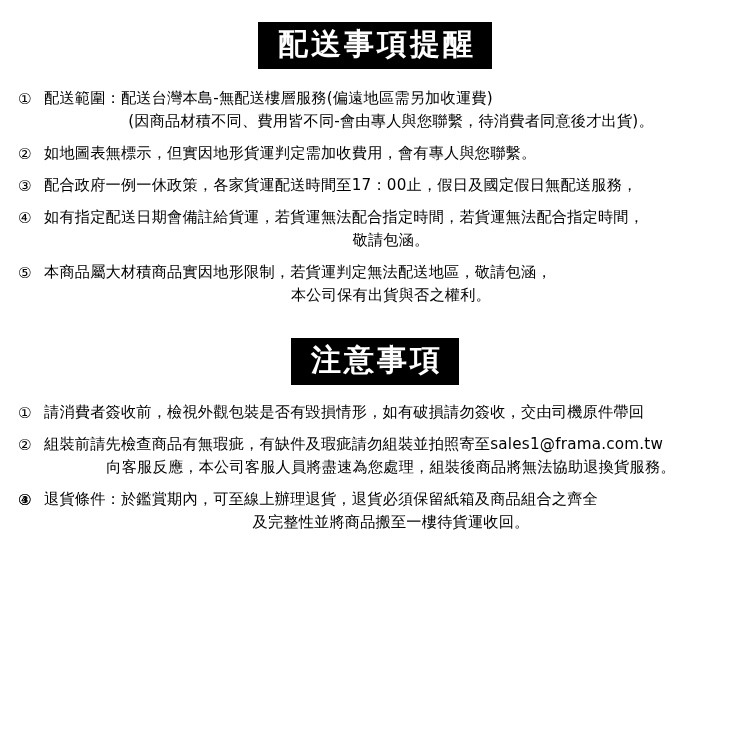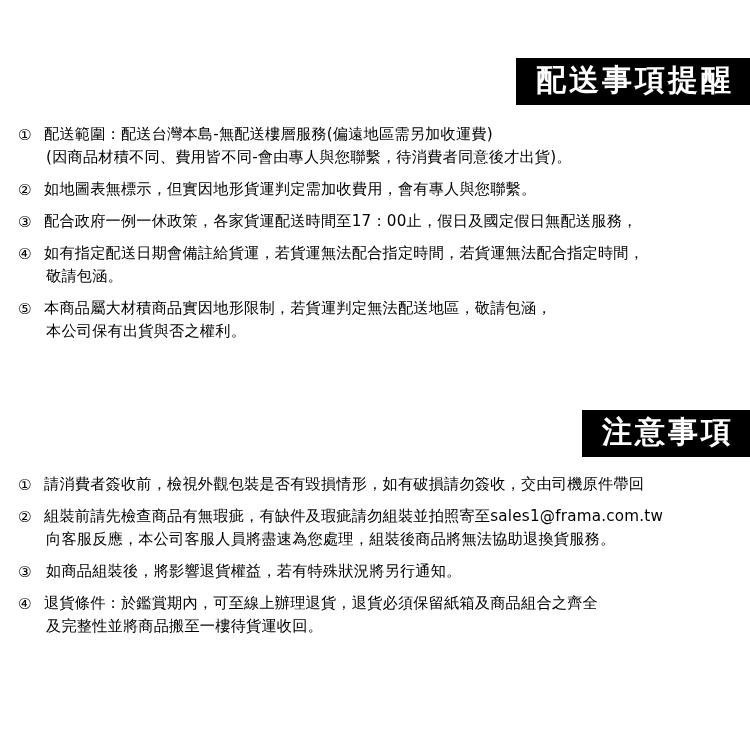--- a/index.html
+++ b/index.html
@@ -25,22 +25,21 @@
     display: inline-block;
     background: #000000;
     color: #ffffff;
     font-weight: bold;
     font-size: 30px;
     line-height: 1.15;
     letter-spacing: 3px;
     padding: 5px 16px 7px 20px;
   }
   .heading-wrap {
-    text-align: right;
-    margin-top: 36px;
+    text-align: center;
   }
   .block {
     padding: 0 14px 0 18px;
   }
   ol.items {
     list-style: none;
     margin: 0;
     padding: 0;
   }
   ol.items > li {
@@ -55,20 +54,21 @@
     position: absolute;
     left: 0;
     top: 1px;
     width: 20px;
     text-align: left;
     font-size: 15px;
   }
   .line2 {
     display: block;
     padding-left: 2px;
+    text-align: center;
   }
   .spacer-1 { height: 18px; }
   .spacer-2 { height: 22px; }
   .spacer-3 { height: 16px; }
   .top-pad { height: 22px; }
 </style>
 </head>
 <body>
 
 <div class="page">
@@ -123,21 +123,20 @@
         <span class="num">①</span>
         <span class="line1">請消費者簽收前，檢視外觀包裝是否有毀損情形，如有破損請勿簽收，交由司機原件帶回</span>
       </li>
       <li>
         <span class="num">②</span>
         <span class="line1">組裝前請先檢查商品有無瑕疵，有缺件及瑕疵請勿組裝並拍照寄至sales1@frama.com.tw</span>
         <span class="line2">向客服反應，本公司客服人員將盡速為您處理，組裝後商品將無法協助退換貨服務。</span>
       </li>
       <li>
         <span class="num">③</span>
-        <span class="line2">如商品組裝後，將影響退貨權益，若有特殊狀況將另行通知。</span>
       </li>
       <li>
         <span class="num">④</span>
         <span class="line1">退貨條件：於鑑賞期內，可至線上辦理退貨，退貨必須保留紙箱及商品組合之齊全</span>
         <span class="line2">及完整性並將商品搬至一樓待貨運收回。</span>
       </li>
     </ol>
   </div>
 
 </div>

